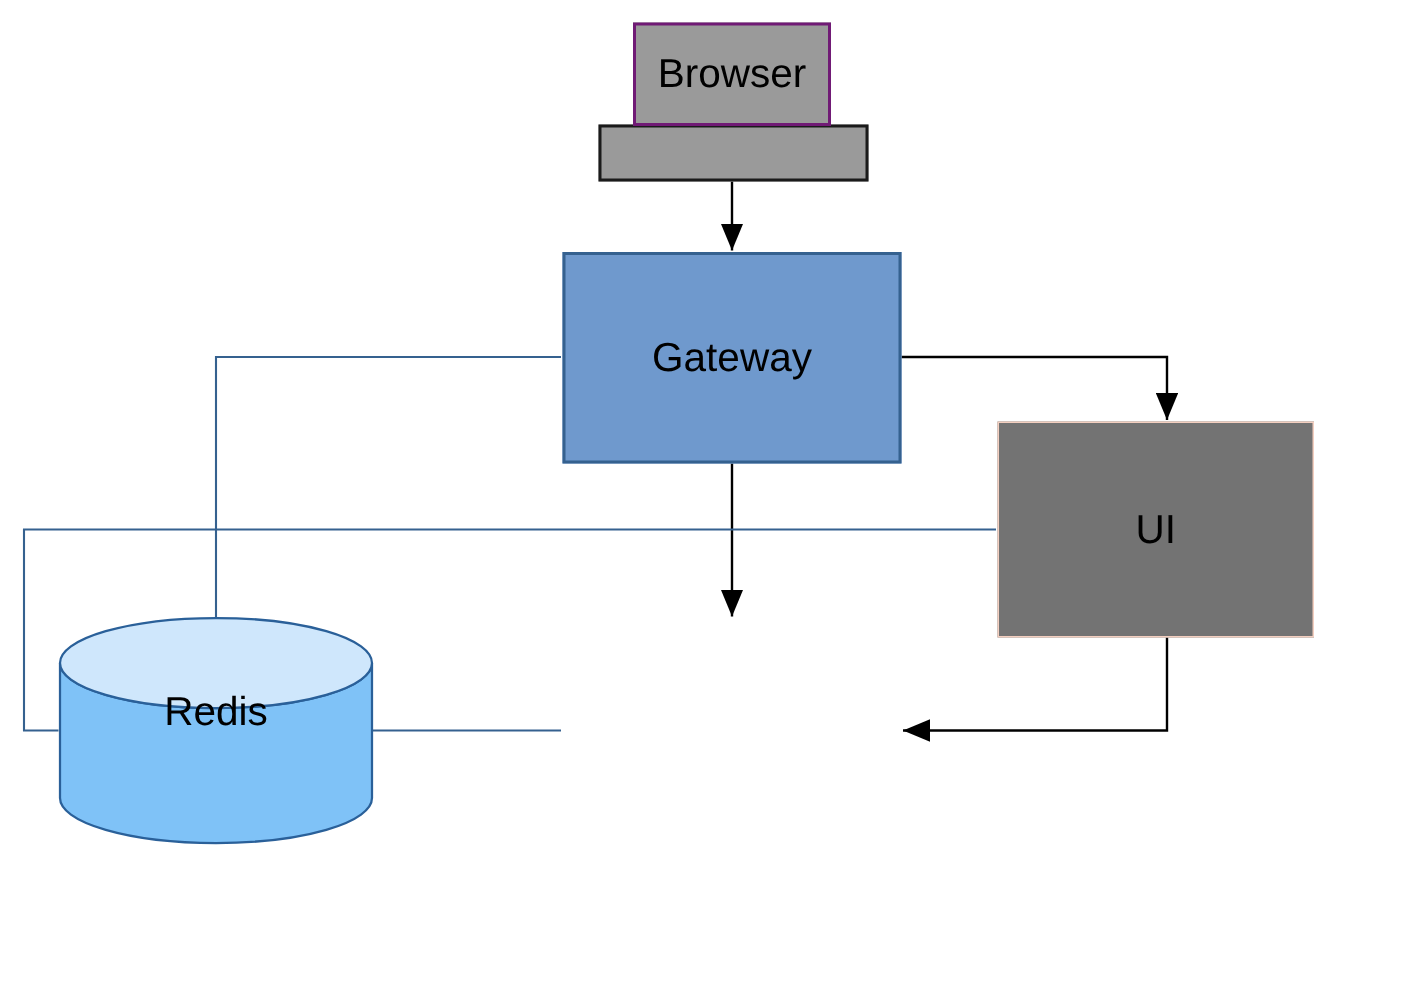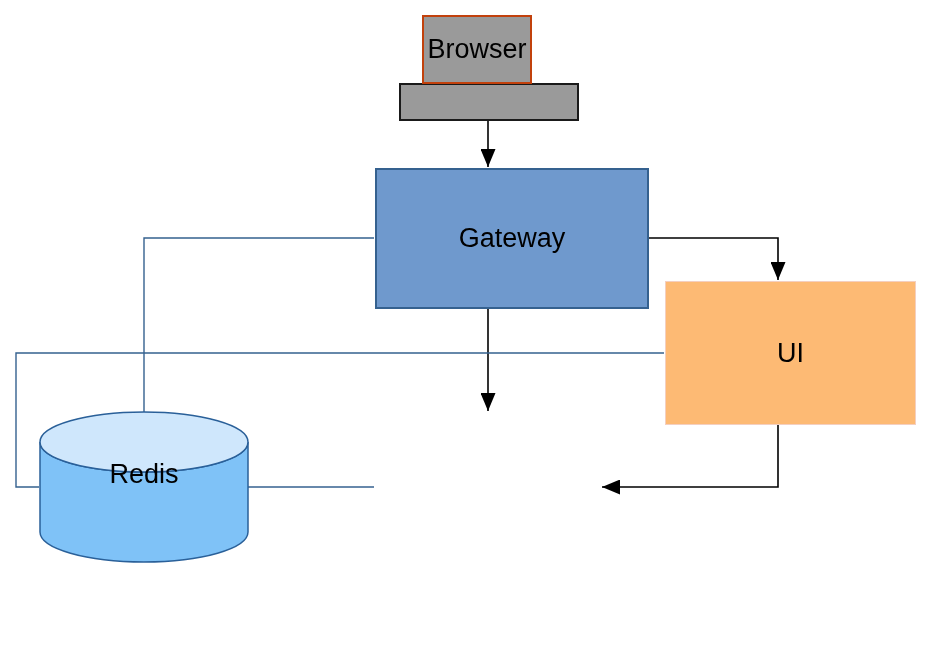--- a/index.html
+++ b/index.html
@@ -18,39 +18,39 @@
   .node {
     position: absolute;
     display: flex;
     align-items: center;
     justify-content: center;
     font-size: 27px;
     color: #000000;
     box-sizing: border-box;
   }
   #browser-screen {
-    left: 422px; top: 15px; width: 110px; height: 69px;
+    left: 422px; top: 15px; width: 132px; height: 69px;
     background: #9a9a9a;
-    border: 2px solid #c2410c;
+    border: 2px solid #701a75;
   }
   #browser-base {
     position: absolute;
     left: 399px; top: 83px; width: 180px; height: 38px;
     background: #9a9a9a;
     border: 2px solid #1a1a1a;
     box-sizing: border-box;
   }
   #gateway {
-    left: 375px; top: 168px; width: 274px; height: 141px;
+    left: 375px; top: 168px; width: 226px; height: 141px;
     background: #6f99cd;
     border: 2px solid #35618f;
   }
   #ui {
-    left: 665px; top: 281px; width: 251px; height: 144px;
-    background: #fdba74;
+    left: 665px; top: 281px; width: 211px; height: 144px;
+    background: #737373;
     border: 1px solid #f4cfc0;
   }
   #resource {
     left: 375px; top: 412px; width: 226px; height: 148px;
     background: #e85f3d;
     border: 1px solid #f4cfc0;
   }
   #redis-label {
     left: 40px; top: 392px; width: 208px; height: 150px;
     padding-top: 14px;

